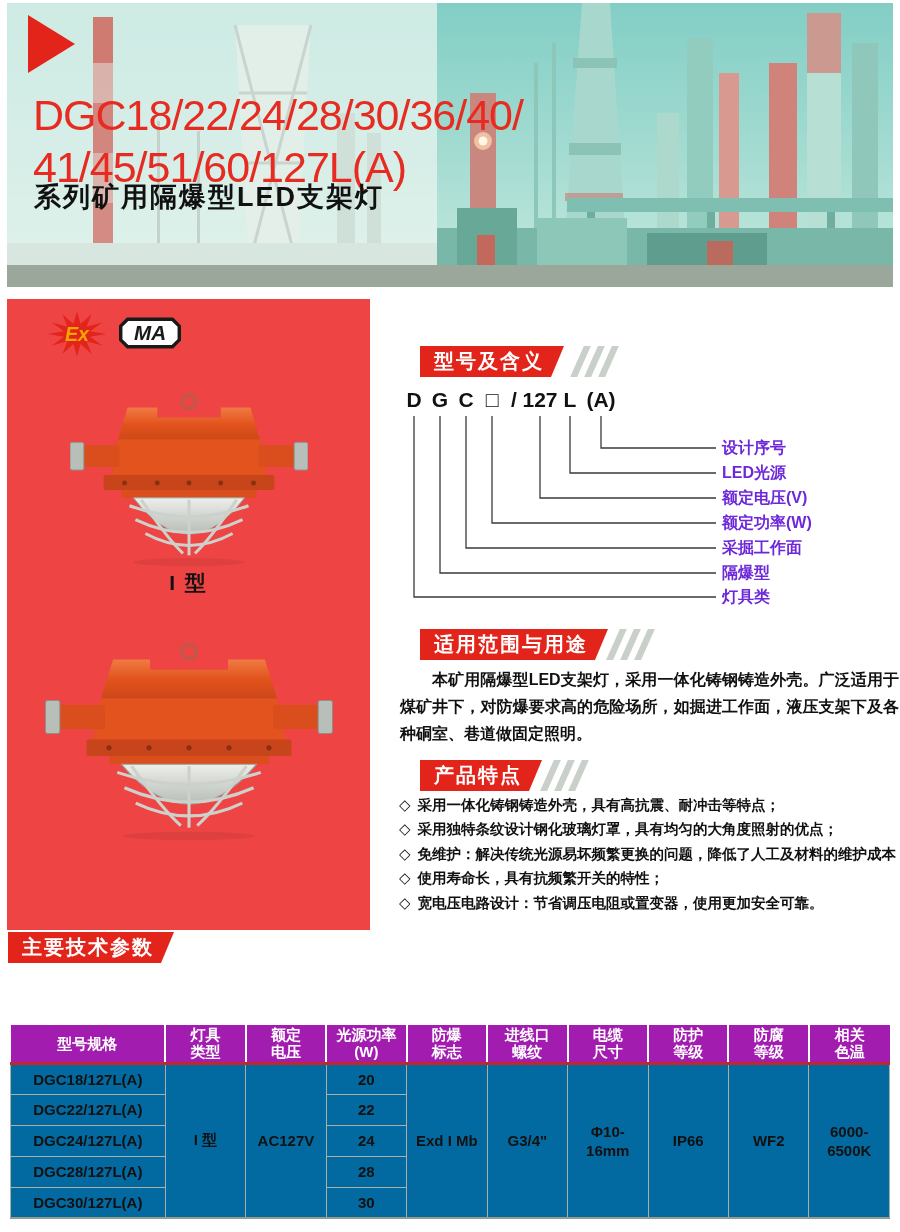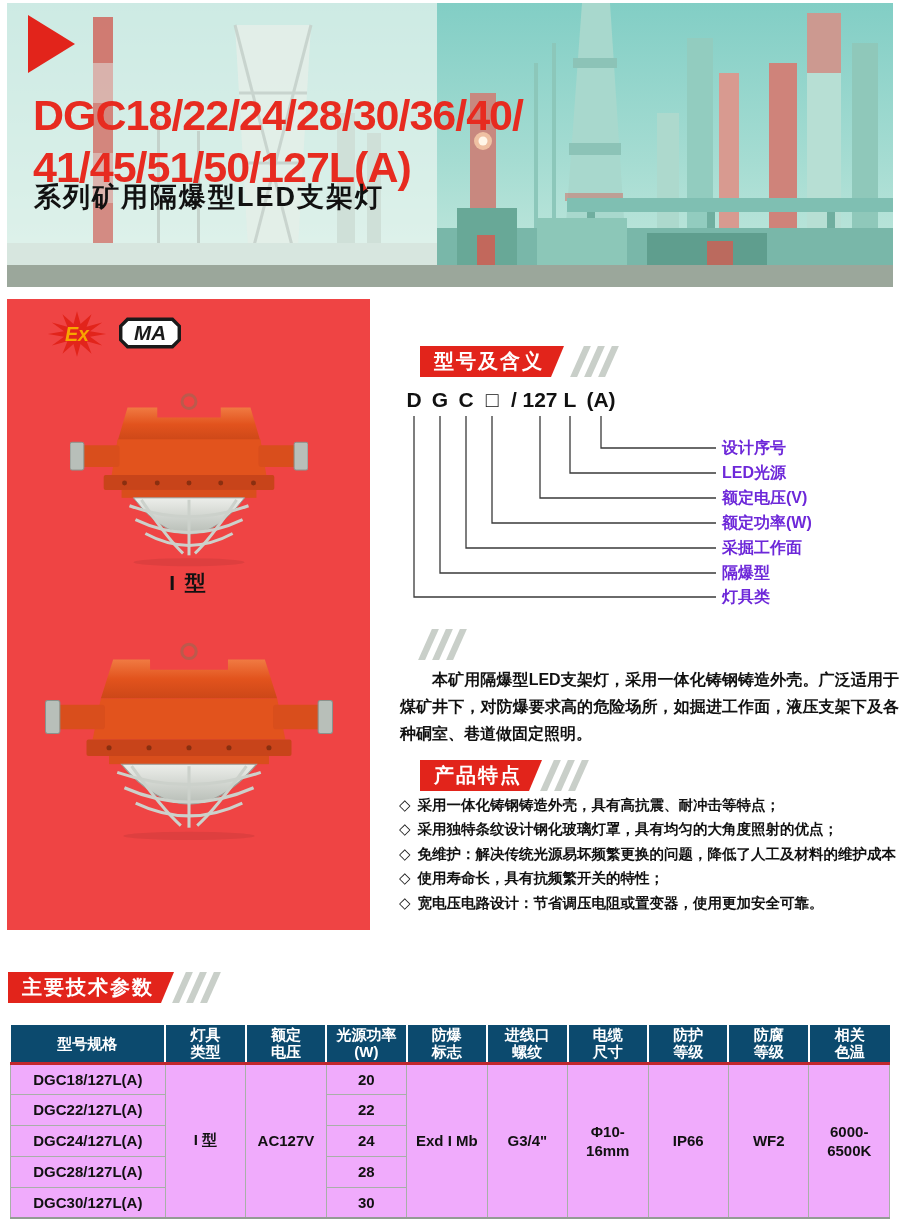--- a/index.html
+++ b/index.html
@@ -5,21 +5,21 @@
   * { margin:0; padding:0; box-sizing:border-box; }
   html,body { background:#fff; }
   body { font-family:"Liberation Sans","DejaVu Sans",sans-serif; }
   .page { position:relative; width:900px; height:1232px; background:#fff; overflow:hidden; }
 
   
   .hero { position:absolute; left:7px; top:3px; width:886px; height:262px; overflow:hidden; }
   .hero svg { position:absolute; left:0; top:0; width:100%; height:100%; }
   .hero-arrow { position:absolute; left:21px; top:12px; width:0; height:0;
     border-left:47px solid #e2241b; border-top:29px solid transparent; border-bottom:29px solid transparent; }
-  .hero-title { position:absolute; left:26px; top:86px; color:#e72b20; font-weight:bold;
+  .hero-title { position:absolute; left:26px; top:86px; color:#e72b20; font-weight:normal;
     font-size:43px; line-height:52px; letter-spacing:-1px; white-space:nowrap; }
   .hero-sub { position:absolute; left:27px; top:176px; color:#111; font-weight:bold;
     font-size:27px; letter-spacing:2px; white-space:nowrap; }
   .divider-bar { position:absolute; left:7px; top:265px; width:886px; height:22px; background:#9ba79b; }
 
   
   .left-panel { position:absolute; left:7px; top:299px; width:363px; height:631px; background:#ef4444; }
   .logo-ex { position:absolute; left:38px; top:8px; }
   .logo-ma { position:absolute; left:112px; top:15px; }
   .lamp1 { position:absolute; left:63px; top:88px; }
@@ -32,45 +32,45 @@
   
   .banner { position:absolute; display:flex; align-items:stretch; height:31px; }
   .banner .flag { background:#e2241b; color:#fff; font-weight:bold; font-size:20px;
     line-height:31px; padding:0 20px 0 14px; letter-spacing:2px; white-space:nowrap;
     clip-path:polygon(0 0,100% 0,calc(100% - 13px) 100%,0 100%); }
   .banner .stripes { display:flex; margin-left:5px; align-items:stretch; }
   .banner .stripes i { display:block; width:7px; background:#c9cfc9; transform:skewX(-24deg); margin-right:7px; }
   .banner1 { left:420px; top:346px;gap:8px; }
   .banner2 { left:420px; top:629px; }
   .banner3 { left:420px; top:760px; }
-  .banner4 { left:8px;  top:972px; }
+  .banner4 { left:8px;  top:932px;align-items:flex-end; }
 
   
   .diagram { position:absolute; left:400px; top:388px; width:500px; height:228px; }
   .code-part { position:absolute; top:0; transform:translateX(-50%); color:#111;
     font-weight:bold; font-size:21px; white-space:nowrap; }
   .diagram svg { position:absolute; left:0; top:0; }
   .dg-label { position:absolute; left:322px; height:20px; line-height:20px; color:#6d28d9;
     font-weight:bold; font-size:16px; white-space:nowrap; }
 
   
   .application-body { position:absolute; left:400px; top:666px; width:499px; color:#111;
     font-size:16px; font-weight:bold; line-height:27px; text-align:justify; text-indent:2em; }
   .features { position:absolute; left:399px; top:793px; width:501px; }
   .feature { color:#111; font-size:14.5px; font-weight:bold; line-height:24.4px; white-space:nowrap; }
   .feature .diamond { margin-right:7px; font-size:15px; }
 
   
   .spec-table { position:absolute; left:10px; top:1025px; width:880px; border-collapse:collapse;
     table-layout:fixed; }
-  .spec-table th { background:#0c4a6e; color:#fff; font-weight:bold; font-size:15px;
+  .spec-table th { background:#a21caf; color:#fff; font-weight:bold; font-size:15px;
     line-height:17px; height:38px; white-space:pre-line; border-left:2px solid #fff;
     border-bottom:3px solid #c1272d; vertical-align:middle; text-align:center; }
   .spec-table th:first-child { border-left:none; }
-  .spec-table td { background:#f0abfc; color:#111; font-weight:bold; font-size:15px;
+  .spec-table td { background:#0369a1; color:#111; font-weight:bold; font-size:15px;
     height:31px; text-align:center; vertical-align:middle;
     border:1px solid #a8b0a8; border-bottom:1px solid #a8b0a8; }
   .spec-table tr:last-child td { border-bottom:2px solid #939b93;margin-left:16px; }
   .spec-table td[rowspan] { border-bottom:2px solid #939b93; }
   .spec-table td.pre { white-space:pre-line; line-height:19px; }
   .spec-table col.c-model { width:17.6%; }
   .spec-table col.c-sm { width:9.156%; }
 </style>
 </head>
 <body>
@@ -124,21 +124,21 @@
       <polygon points="228,22 304,22 290,262 242,262" fill="#e3eee8" opacity="0.9"></polygon>
       <path d="M228,22 L290,262 M304,22 L242,262 M232,90 L300,90 M238,160 L296,160" stroke="#c2cdc7" stroke-width="3" fill="none" opacity="0.8"></path>
       <rect x="150" y="118" width="3" height="144" fill="#c4d2cb"></rect>
       <rect x="190" y="128" width="3" height="134" fill="#c4d2cb"></rect>
       <rect x="330" y="110" width="18" height="152" fill="#cfe0d8"></rect>
       <rect x="360" y="130" width="14" height="132" fill="#cfe0d8"></rect>
       <rect x="0" y="240" width="430" height="22" fill="#d7e6df"></rect>
     </svg>
     <div class="hero-arrow"></div>
     <div class="hero-title" style="top:86px;">DGC18/22/24/28/30/36/40/</div>
-    <div class="hero-title" style="top:138px;">41/45/51/50/127L(A)</div>
+    <div class="hero-title" style="top:138px;">41/45/51/60/127L(A)</div>
     <div class="hero-sub">系列矿用隔爆型LED支架灯</div>
   </div>
   <div class="divider-bar"></div>
 
   <div class="left-panel">
 
     <svg class="logo-ex" width="64" height="54" viewBox="0 0 60 52">
       <polygon fill="#e2241b" points="58,26 42.6,28.6 54.2,37 39.2,33.1 44,45 33.4,35.7 30,48 26.6,35.7 16,45 20.8,33.1 5.8,37 17.4,28.6 2,26 17.4,23.4 5.8,15 20.8,18.9 16,7 26.6,16.3 30,4 33.4,16.3 44,7 39.2,18.9 54.2,15 42.6,23.4"></polygon>
       <text x="30" y="33" text-anchor="middle" font-size="19" font-weight="bold" font-style="italic" fill="#f7a600">Ex</text>
     </svg>
@@ -217,20 +217,21 @@
 
   <div class="banner banner1">
     <span class="flag">型号及含义</span>
     <span class="stripes">
         <i></i>
         <i></i>
         <i></i>
       </span>
   </div>
   <div class="banner banner2">
+    <span class="flag">适用范围与用途</span>
     <span class="stripes">
         <i></i>
         <i></i>
         <i></i>
       </span>
   </div>
   <div class="banner banner3">
     <span class="flag">产品特点</span>
     <span class="stripes">
         <i></i>

